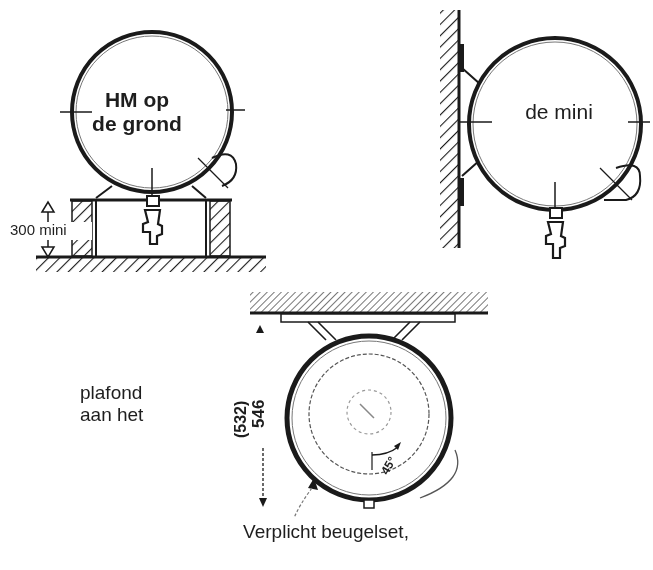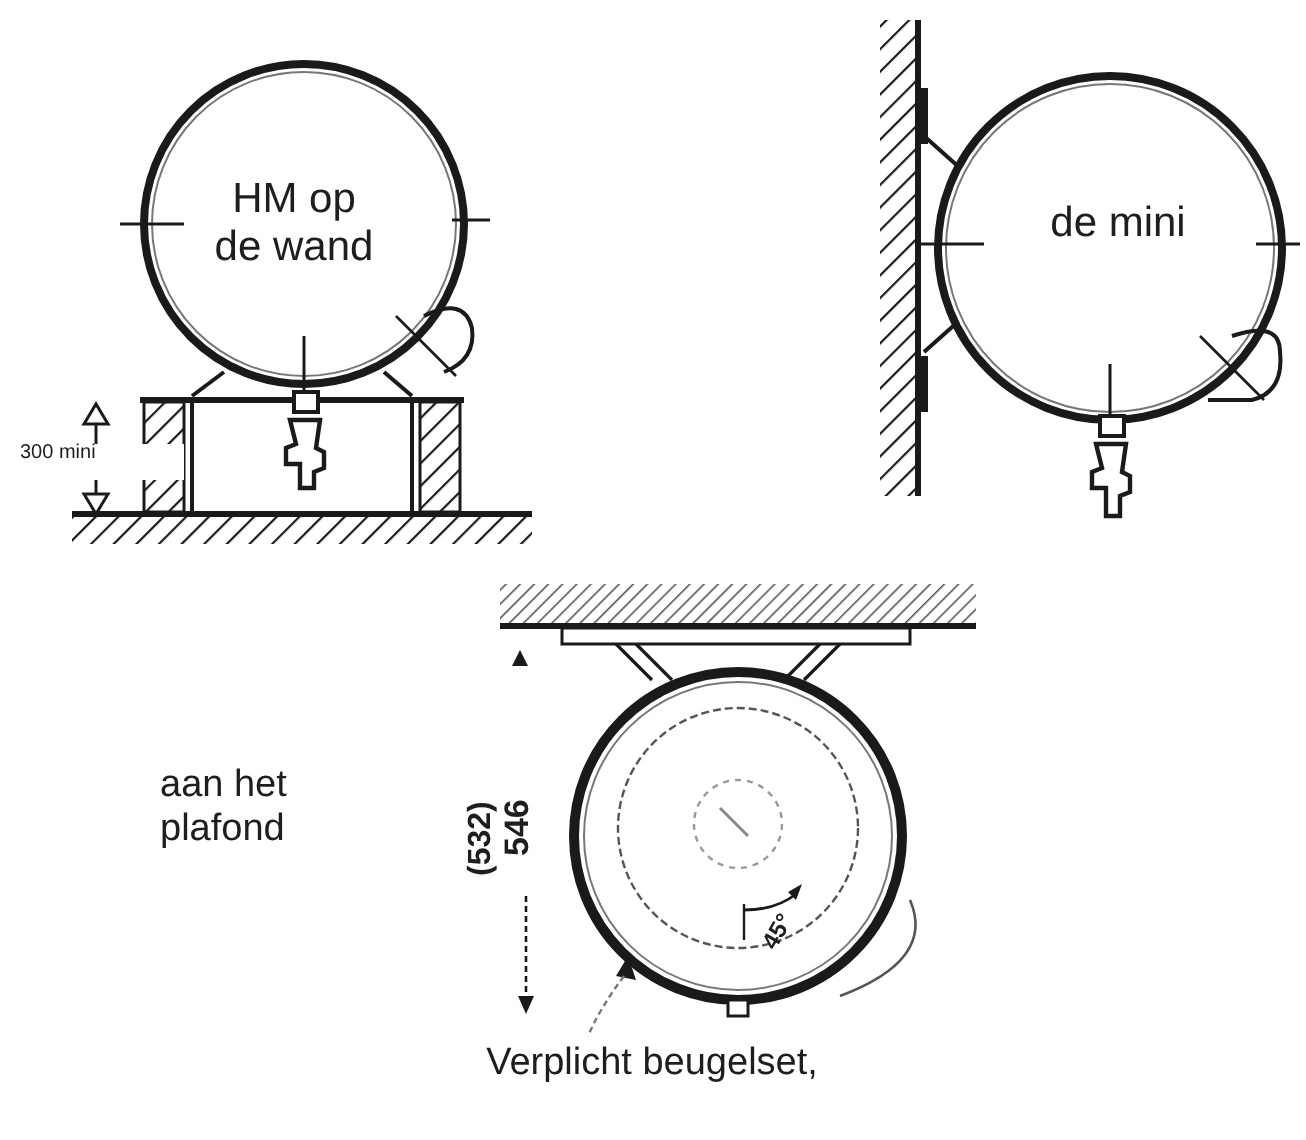--- a/index.html
+++ b/index.html
@@ -111,34 +111,34 @@
     <rect x="364" y="500" width="10" height="8" fill="#fff" stroke="#1a1a1a" stroke-width="1.5"></rect>
 
     <line x1="263" y1="448" x2="263" y2="500" stroke="#1a1a1a" stroke-width="1.3" stroke-dasharray="3 2"></line>
     <path d="M259 498 L263 507 L267 498 Z" fill="#1a1a1a"></path>
 
     <path d="M308 488 L314 478 L318 490 Z" fill="#1a1a1a"></path>
     <path d="M312 488 Q300 504 294 518" fill="none" stroke="#777" stroke-width="1.2" stroke-dasharray="3 2"></path>
   </g>
 </svg>
 
-<div class="lbl lbl-lg" style="left:92px; top:88px; width:110px;">
+<div class="lbl lbl-lg" style="left:82px; top:88px; width:110px;font-weight:bold;">
   <div>HM op</div>
-  <div>de wand</div>
+  <div>de grond</div>
 </div>
 
-<div class="lbl" style="left:10px; top:221px; font-size:10px;text-align:right;">300 mini</div>
+<div class="lbl" style="left:10px; top:221px; font-size:15px;text-align:right;">300 mini</div>
 
 <div class="lbl lbl-lg" style="left:504px; top:100px; width:110px;">
   <div>de mini</div>
 </div>
 
 <div class="lbl lbl-md" style="left:80px; top:382px; width:110px; text-align:left;">
+  <div>plafond</div>
   <div>aan het</div>
-  <div>plafond</div>
 </div>
 
 <div class="dim" style="left:232px; top:438px; transform: rotate(-90deg); font-size:16px;">(532)</div>
 <div class="dim" style="left:249px; top:428px; transform: rotate(-90deg);">546</div>
 
 <div class="dim dim-plain" style="left:378px; top:470px; transform: rotate(-60deg); font-size:12px; font-weight:bold;">45°</div>
 
 <div class="lbl lbl-md" style="left:226px; top:521px; width:200px;text-align:center;">
   <div>Verplicht beugelset,</div>
 </div>

